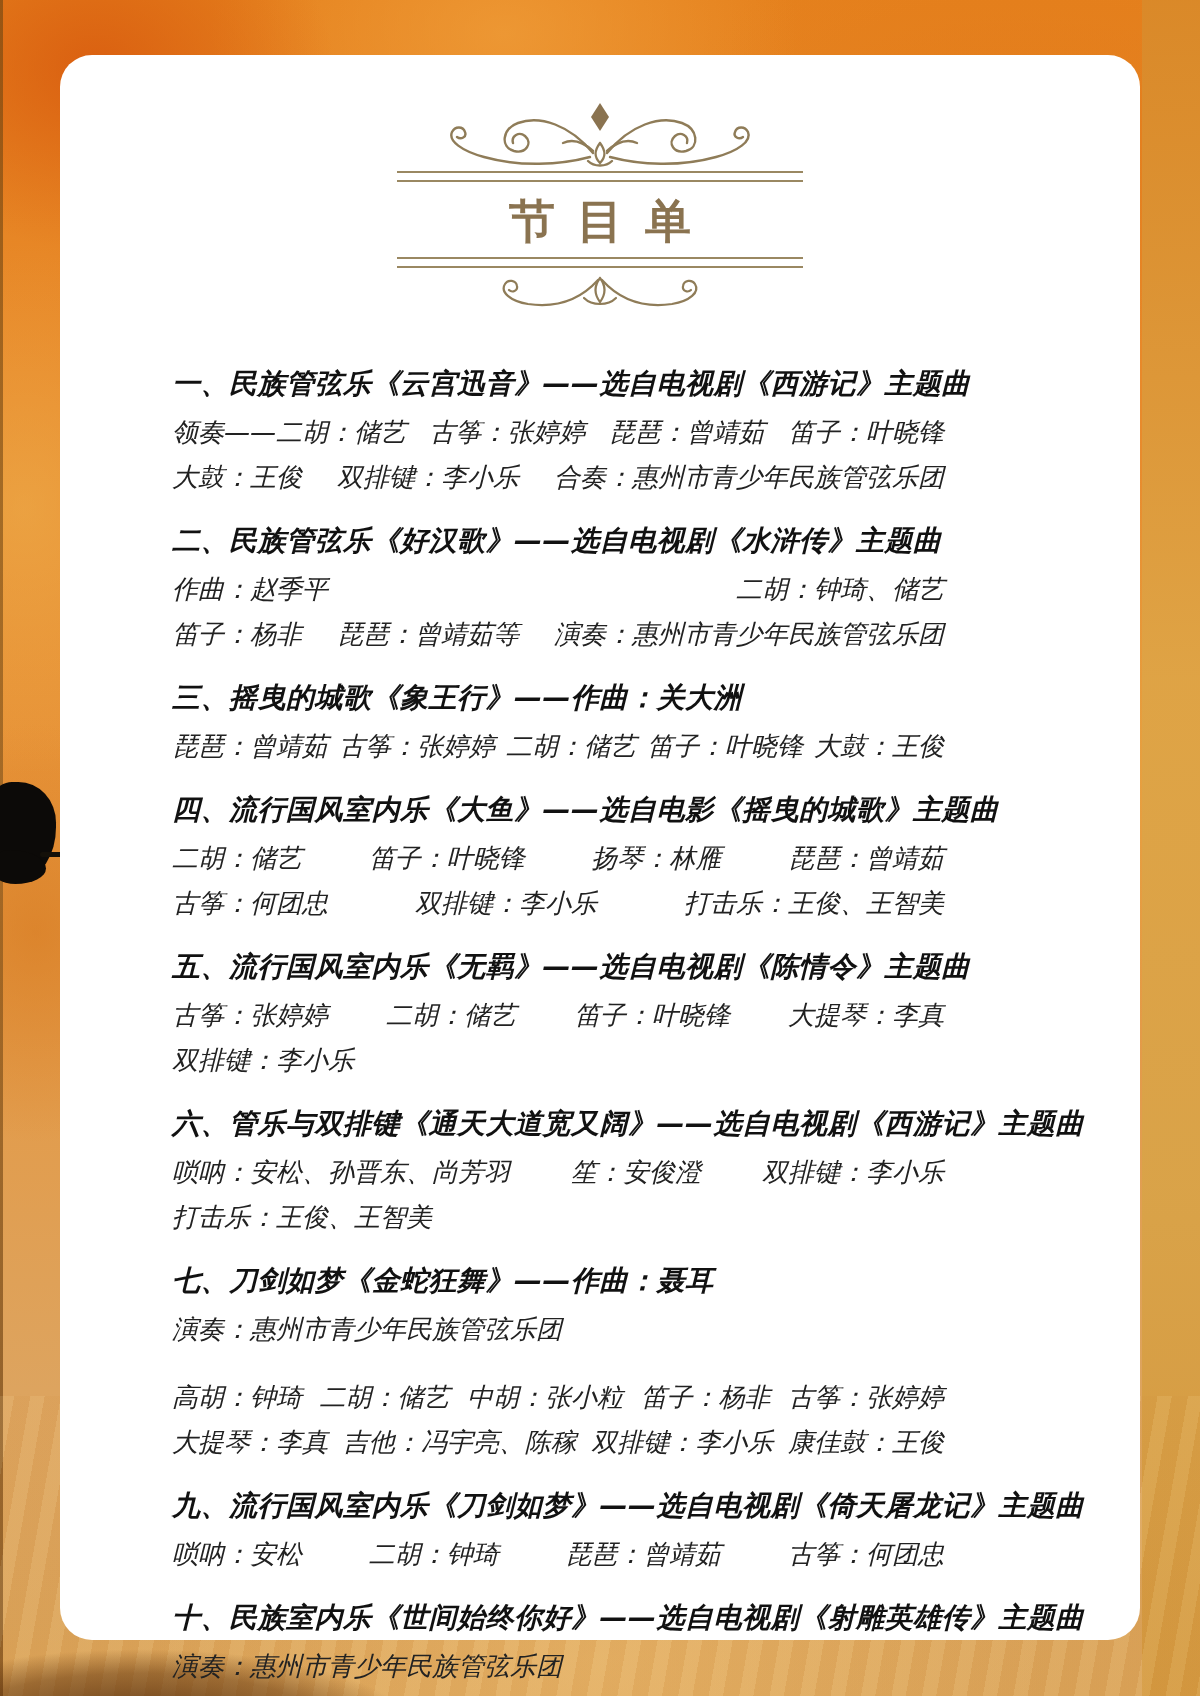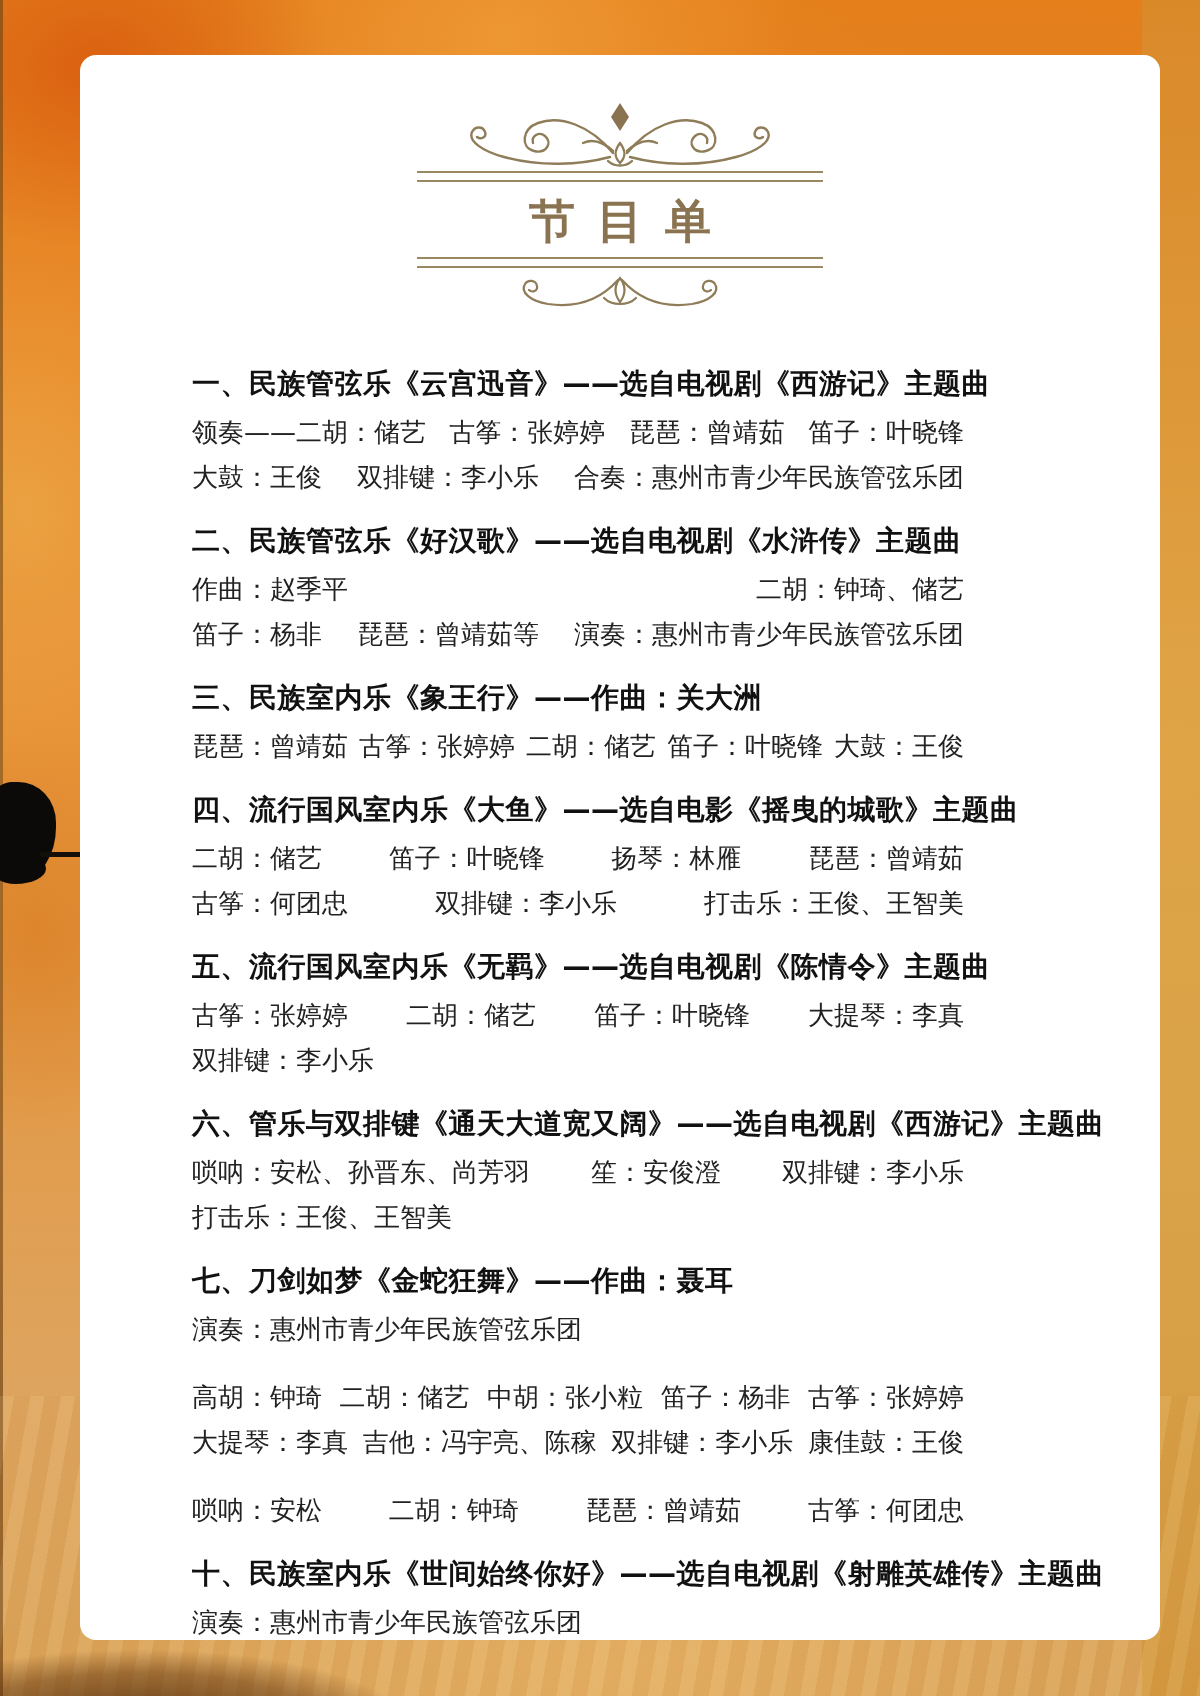--- a/index.html
+++ b/index.html
@@ -44,35 +44,35 @@
   .ink-streak{
     position:absolute;left:40px;top:852px;width:62px;height:5px;background:#141009;border-radius:3px;
   }
   .bottom-grain{
     position:absolute;left:0;bottom:-30px;width:560px;height:120px;
     background:radial-gradient(60% 80% at 25% 100%, rgba(74,36,8,.85) 0%, rgba(96,52,14,.5) 55%, rgba(96,52,14,0) 80%);
   }
   
   .card{
     position:absolute;left:60px;top:55px;width:1080px;height:1585px;
-    background:#ffffff;border-radius:16px;margin-left:20px;
+    background:#ffffff;border-radius:32px;
   }
   
   .ornament{width:420px;margin:44px auto 0;text-align:center;color:#8d7a55;}
   .flourish-top{display:block;margin:0 auto -4px;}
   .rule{width:406px;margin:0 auto;height:7px;border-top:2px solid #9a8862;border-bottom:2px solid #9a8862;}
   .page-title{
     font-family:"DejaVu Serif","Liberation Serif",serif;
     font-size:46px;font-weight:700;color:#8a7350;letter-spacing:22px;
     padding:14px 0 10px 22px;line-height:1.1;
   }
   .flourish-bottom{display:block;margin:6px auto 0;}
   
   .programs{width:772px;margin:50px auto 0;margin-left:112px;color:#1c1c1c;}
-  .program{margin-bottom:23px;}
+  .program{margin-bottom:23px;font-style:italic;}
   .program-title{
     font-size:28px;font-weight:700;color:#111;line-height:36px;margin-bottom:8px;
     letter-spacing:0.5px;white-space:nowrap;
   }
   .line{display:flex;align-items:center;height:45px;font-size:26px;font-weight:500;color:#222;white-space:nowrap;}
   .line.justify{justify-content:space-between;width:100%;text-align:right;}
   .seg{flex:none;}
 </style>
 </head>
 <body>
@@ -138,21 +138,21 @@
           <span class="seg">作曲：赵季平</span>
           <span class="seg">二胡：钟琦、储艺</span>
         </div>
         <div class="line justify">
           <span class="seg">笛子：杨非</span>
           <span class="seg">琵琶：曾靖茹等</span>
           <span class="seg">演奏：惠州市青少年民族管弦乐团</span>
         </div>
       </div>
       <div class="program">
-        <div class="program-title">三、民族室内乐《象王行》——作曲：关大洲</div>
+        <div class="program-title">三、摇曳的城歌《象王行》——作曲：关大洲</div>
         <div class="line justify">
           <span class="seg">琵琶：曾靖茹</span>
           <span class="seg">古筝：张婷婷</span>
           <span class="seg">二胡：储艺</span>
           <span class="seg">笛子：叶晓锋</span>
           <span class="seg">大鼓：王俊</span>
         </div>
       </div>
       <div class="program">
         <div class="program-title">四、流行国风室内乐《大鱼》——选自电影《摇曳的城歌》主题曲</div>
@@ -206,20 +206,21 @@
           <span class="seg">古筝：张婷婷</span>
         </div>
         <div class="line justify">
           <span class="seg">大提琴：李真</span>
           <span class="seg">吉他：冯宇亮、陈稼</span>
           <span class="seg">双排键：李小乐</span>
           <span class="seg">康佳鼓：王俊</span>
         </div>
       </div>
       <div class="program">
+        <div class="program-title">九、流行国风室内乐《刀剑如梦》——选自电视剧《倚天屠龙记》主题曲</div>
         <div class="line justify">
           <span class="seg">唢呐：安松</span>
           <span class="seg">二胡：钟琦</span>
           <span class="seg">琵琶：曾靖茹</span>
           <span class="seg">古筝：何团忠</span>
         </div>
       </div>
       <div class="program">
         <div class="program-title">十、民族室内乐《世间始终你好》——选自电视剧《射雕英雄传》主题曲</div>
         <div class="line">

